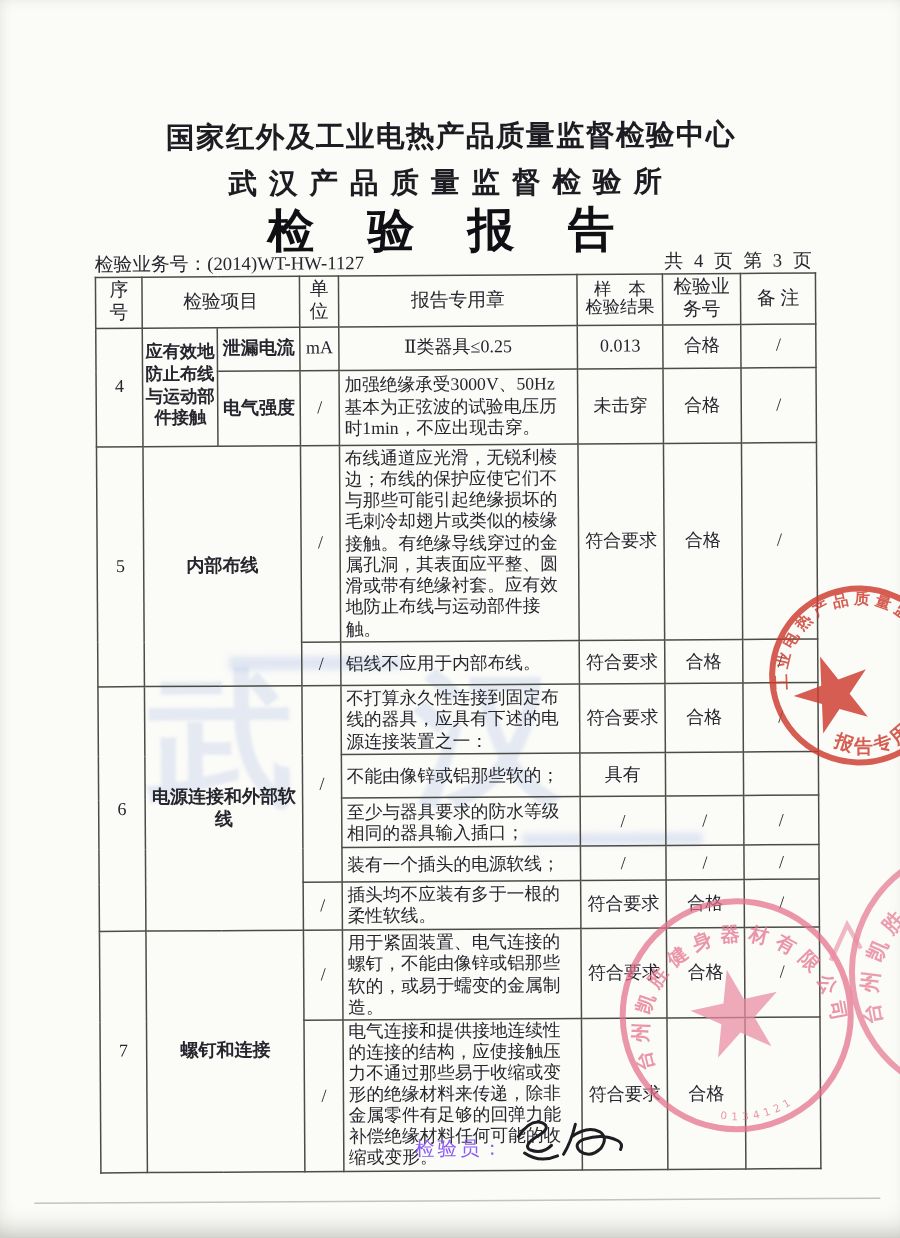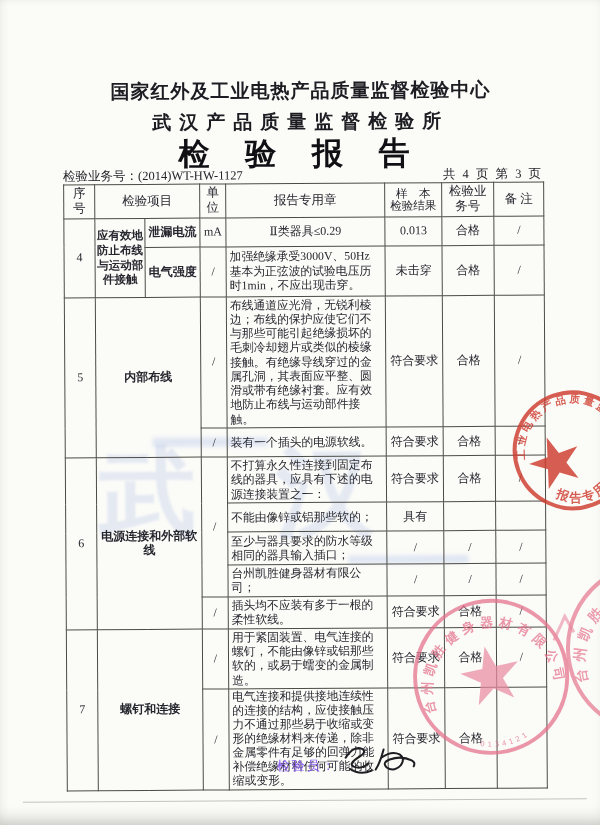--- a/index.html
+++ b/index.html
@@ -107,21 +107,21 @@
         </td>
         <td class="hdr">检验业务号</td>
         <td class="hdr">备 注</td>
       </tr>
 
       <tr style="height:29px">
         <td class="c" rowspan="2">4</td>
         <td class="c bold" rowspan="2" style="font-size:11.5px;line-height:1.3;padding:1px">应有效地防止布线与运动部件接触</td>
         <td class="c bold">泄漏电流</td>
         <td class="c">mA</td>
-        <td class="c">Ⅱ类器具≤0.29</td>
+        <td class="c">Ⅱ类器具≤0.25</td>
         <td class="c">0.013</td>
         <td class="c">合格</td>
         <td class="c">/</td>
       </tr>
       <tr style="height:50px">
         <td class="c bold">电气强度</td>
         <td class="c">/</td>
         <td class="std">加强绝缘承受3000V、50Hz基本为正弦波的试验电压历时1min，不应出现击穿。</td>
         <td class="c">未击穿</td>
         <td class="c">合格</td>
@@ -132,21 +132,21 @@
         <td class="c" rowspan="2">5</td>
         <td class="c bold" rowspan="2" colspan="2">内部布线</td>
         <td class="c">/</td>
         <td class="std" style="line-height:1.21">布线通道应光滑，无锐利棱边；布线的保护应使它们不与那些可能引起绝缘损坏的毛刺冷却翅片或类似的棱缘接触。有绝缘导线穿过的金属孔洞，其表面应平整、圆滑或带有绝缘衬套。应有效地防止布线与运动部件接触。</td>
         <td class="c">符合要求</td>
         <td class="c">合格</td>
         <td class="c">/</td>
       </tr>
       <tr style="height:29px">
         <td class="c">/</td>
-        <td class="std">装有一个插头的电源软线。</td>
+        <td class="std">铝线不应用于内部布线。</td>
         <td class="c">符合要求</td>
         <td class="c">合格</td>
         <td class="c">/</td>
       </tr>
 
       <tr style="height:44px">
         <td class="c" rowspan="5">6</td>
         <td class="c bold" rowspan="5" colspan="2">电源连接和外部软线</td>
         <td class="c" rowspan="4">/</td>
         <td class="std">不打算永久性连接到固定布线的器具，应具有下述的电源连接装置之一：</td>
@@ -160,21 +160,21 @@
         <td class="c"></td>
         <td class="c"></td>
       </tr>
       <tr style="height:33px">
         <td class="std">至少与器具要求的防水等级相同的器具输入插口；</td>
         <td class="c">/</td>
         <td class="c">/</td>
         <td class="c">/</td>
       </tr>
       <tr style="height:23px">
-        <td class="std">台州凯胜健身器材有限公司；</td>
+        <td class="std">装有一个插头的电源软线；</td>
         <td class="c">/</td>
         <td class="c">/</td>
         <td class="c">/</td>
       </tr>
       <tr style="height:29px">
         <td class="c">/</td>
         <td class="std">插头均不应装有多于一根的柔性软线。</td>
         <td class="c">符合要求</td>
         <td class="c">合格</td>
         <td class="c">/</td>

